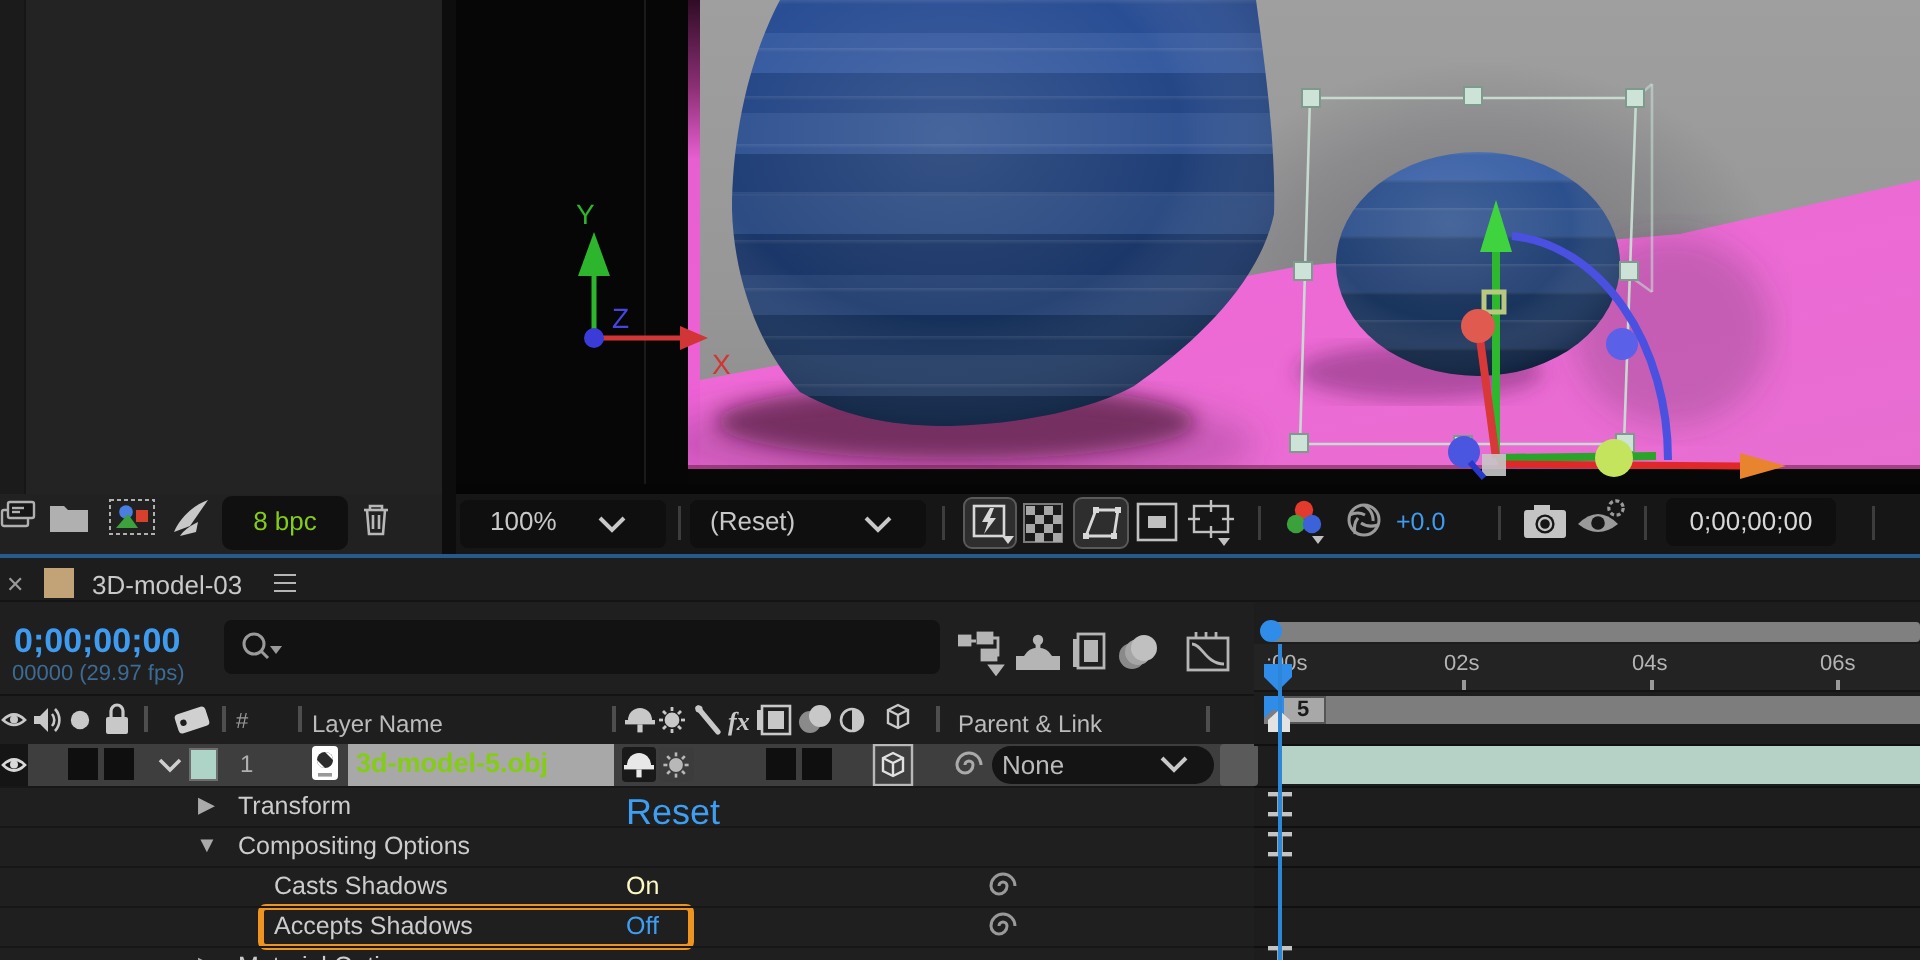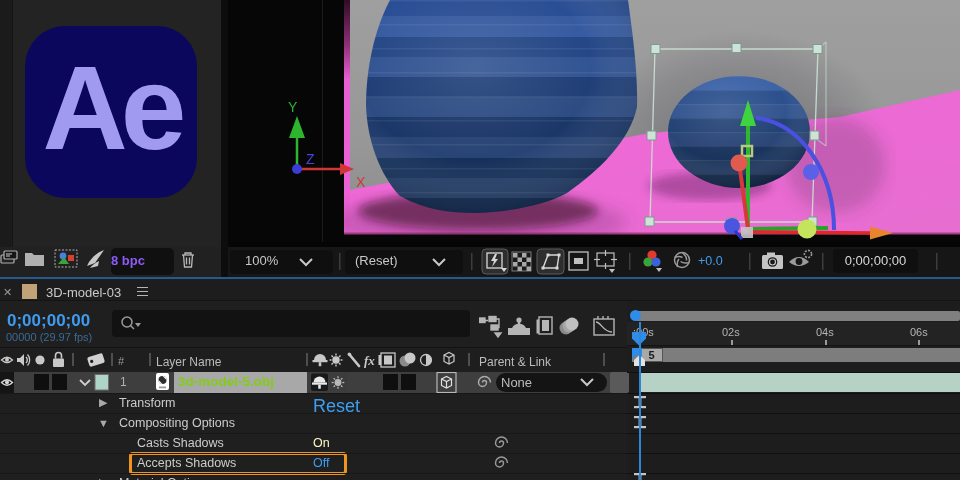--- a/index.html
+++ b/index.html
@@ -7,23 +7,20 @@
   #root{position:relative;width:960px;height:480px;overflow:hidden;
         font-family:"Liberation Sans",sans-serif;background:#1d1d1d;}
   .abs{position:absolute;}
 </style>
 </head>
 <body>
 <div id="root">
 
   <div class="abs" style="left:0;top:0;width:221px;height:247px;background:#232323;"></div>
   <div class="abs" style="left:0;top:0;width:13px;height:247px;background:#1b1b1b;border-right:1px solid #161616;"></div>
-  <div class="abs" style="left:25px;top:26px;width:172px;height:172px;background:#0a075c;border-radius:40px;display:flex;align-items:center;justify-content:center;">
-    <span style="color:#a09af0;font-size:118px;font-weight:bold;letter-spacing:-7px;margin-top:-8px;">Ae</span>
-  </div>
 
   <div class="abs" style="left:221px;top:0;width:7px;height:247px;background:#0d0d0d;"></div>
   <div class="abs" style="left:228px;top:0;width:732px;height:247px;background:#060606;">
     <svg width="732" height="247" style="position:absolute;left:0;top:0;">
       <defs>
         <linearGradient id="grayg" x1="0" y1="0" x2="0" y2="1">
           <stop offset="0" stop-color="#9f9f9f"></stop>
           <stop offset="0.6" stop-color="#979797"></stop>
           <stop offset="1" stop-color="#8b8b8b"></stop>
         </linearGradient>
@@ -220,21 +217,21 @@
       <path d="M 99 14 C 95 16 92 18 90 21 L 98 19 Z" fill="#c8c8c8"></path>
 
       <g stroke="#b8b8b8" stroke-width="1.3" fill="none">
         <path d="M 182 8 h12"></path>
         <path d="M 185 8 v-2 h6 v2"></path>
         <path d="M 183.5 8 l1 12 h7 l1 -12"></path>
         <line x1="186.5" y1="10.5" x2="186.5" y2="17.5"></line>
         <line x1="189.5" y1="10.5" x2="189.5" y2="17.5"></line>
       </g>
     </svg>
-    <div class="abs" style="left:111px;top:0.5px;width:63px;height:27px;background:#101010;border-radius:5px;color:#8b5cf6;font-size:13px;text-align:left;line-height:26px;font-weight:bold;">8 bpc</div>
+    <div class="abs" style="left:111px;top:0.5px;width:63px;height:27px;background:#101010;border-radius:5px;color:#84cc16;font-size:13px;text-align:center;line-height:26px;">8 bpc</div>
   </div>
   <div class="abs" id="tb-right" style="left:228px;top:247px;width:732px;height:30px;">
     <div class="abs" style="left:2px;top:2.5px;width:103px;height:24px;background:#0f0f0f;border-radius:4px;"></div>
     <div class="abs" style="left:17px;top:6px;color:#c8c8c8;font-size:13px;">100%</div>
     <div class="abs" style="left:117px;top:2.5px;width:118px;height:24px;background:#0f0f0f;border-radius:4px;"></div>
     <div class="abs" style="left:127px;top:6px;color:#c8c8c8;font-size:13px;">(Reset)</div>
     <svg width="732" height="30" style="position:absolute;left:0;top:0;z-index:2;">
 
       <path d="M 72 12 l6 6 6 -6" stroke="#c8c8c8" stroke-width="2" fill="none"></path>
 

